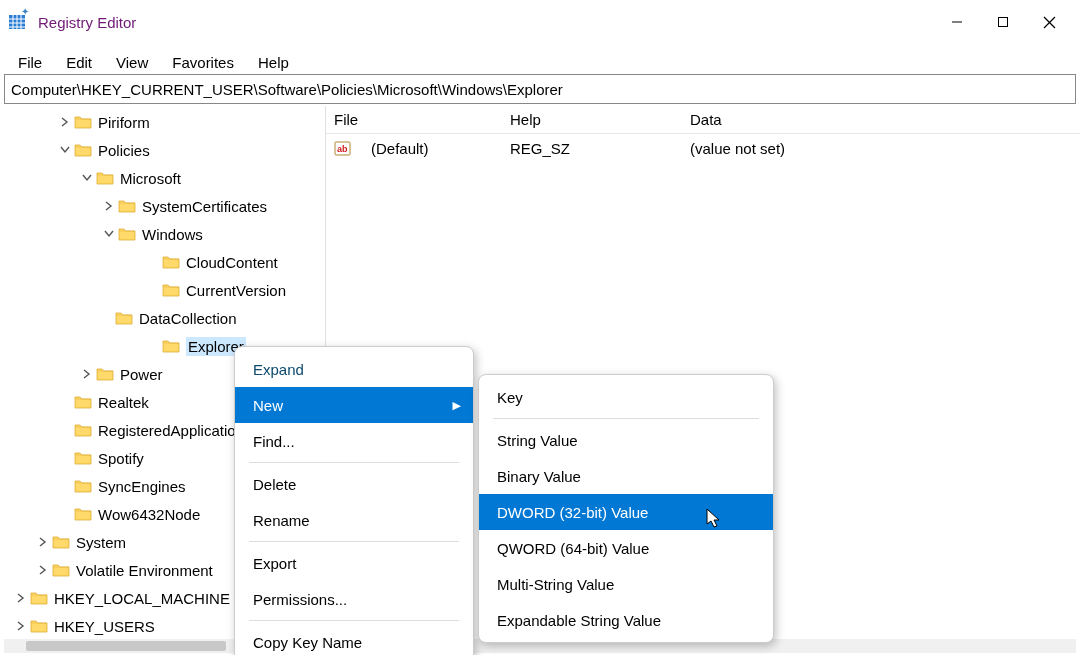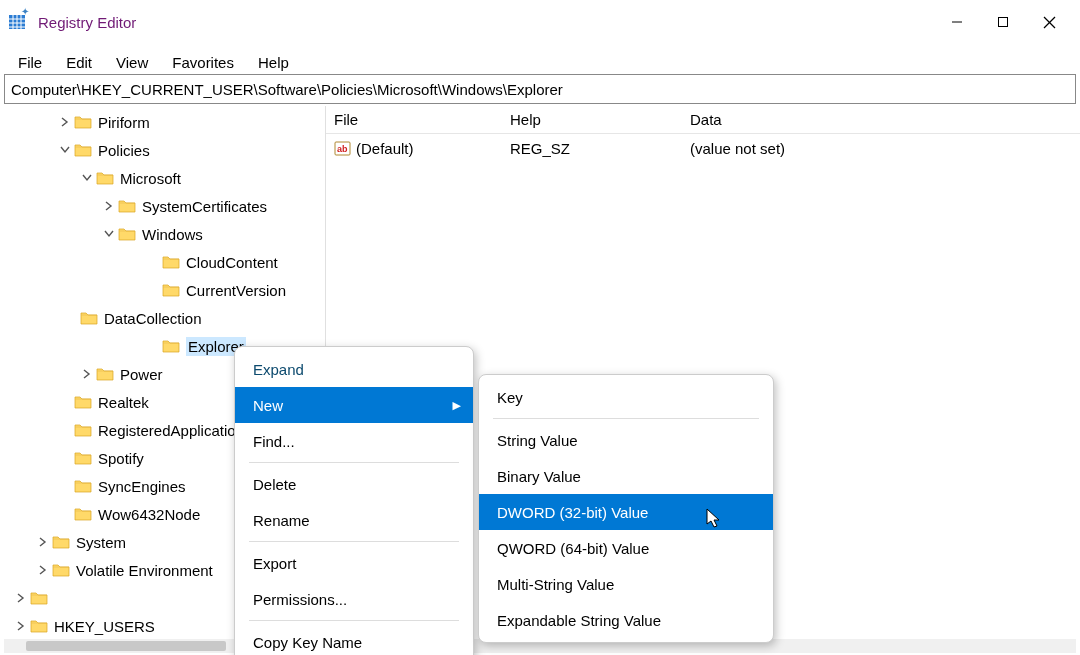--- a/index.html
+++ b/index.html
@@ -35,21 +35,21 @@
     
     .folder-svg { width: 18px; height: 14px; }
 
     
     .list-header { display: flex; height: 28px; align-items: center; border-bottom: 1px solid #e6e6e6; }
     .list-header div { font-size: 15px; padding: 0 8px; }
     .list-header .col-name { width: 176px; }
     .list-header .col-type { width: 180px; }
     .list-header .col-data { flex: 1; }
     .list-row { display: flex; height: 28px; align-items: center; }
-    .list-row div { font-size: 15px; padding: 0 8px; }
+    .list-row div { font-size: 15px; padding: 0 8px; gap: 15px; }
     .list-row .col-name { width: 176px; display: flex; align-items: center; }
     .list-row .col-type { width: 180px; }
     .list-row .col-data { flex: 1; }
     .string-icon { width: 18px; height: 18px; margin-right: 4px; }
 
     
     .context-menu { position: absolute; background: #fff; border: 1px solid #ccc; box-shadow: 2px 3px 10px rgba(0,0,0,0.25); border-radius: 8px; padding: 4px 0; }
     .context-menu .item { height: 36px; display: flex; align-items: center; padding: 0 18px; font-size: 15px; color: #000; position: relative; }
     .context-menu .item.disabled { color: #0c4a6e; }
     .context-menu .item.highlighted { background: #0078d4; color: #fff; }
@@ -191,21 +191,21 @@
           <span class="label">CloudContent</span>
         </div>
         <div class="tree-item" style="padding-left: 146px;">
           <span class="expander"></span>
           <span class="folder-icon"><svg class="folder-svg" viewBox="0 0 18 14">
               <path d="M1 2 L6 2 L8 4 L17 4 L17 13 L1 13 Z" fill="#ffd969" stroke="#d9a420" stroke-width="0.7"></path>
               <path d="M1 4 L17 4" stroke="#e6b94a" stroke-width="0.6"></path>
             </svg></span>
           <span class="label">CurrentVersion</span>
         </div>
-        <div class="tree-item" style="padding-left: 64px;">
+        <div class="tree-item" style="padding-left: 64px; margin-left: 35px;">
           <span class="expander"></span>
           <span class="folder-icon"><svg class="folder-svg" viewBox="0 0 18 14">
               <path d="M1 2 L6 2 L8 4 L17 4 L17 13 L1 13 Z" fill="#ffd969" stroke="#d9a420" stroke-width="0.7"></path>
               <path d="M1 4 L17 4" stroke="#e6b94a" stroke-width="0.6"></path>
             </svg></span>
           <span class="label">DataCollection</span>
         </div>
         <div class="tree-item selected" style="padding-left: 146px;">
           <span class="expander"></span>
           <span class="folder-icon"><svg class="folder-svg" viewBox="0 0 18 14">
@@ -293,20 +293,21 @@
         <div class="tree-item" style="padding-left: 14px;">
           <span class="expander">
             <svg width="10" height="10">
               <path d="M2 1 L7 5 L2 9" fill="none" stroke="#555" stroke-width="1.4"></path>
             </svg>
           </span>
           <span class="folder-icon"><svg class="folder-svg" viewBox="0 0 18 14">
               <path d="M1 2 L6 2 L8 4 L17 4 L17 13 L1 13 Z" fill="#ffd969" stroke="#d9a420" stroke-width="0.7"></path>
               <path d="M1 4 L17 4" stroke="#e6b94a" stroke-width="0.6"></path>
             </svg></span>
+          <span class="label">HKEY_LOCAL_MACHINE</span>
         </div>
         <div class="tree-item" style="padding-left: 14px;">
           <span class="expander">
             <svg width="10" height="10">
               <path d="M2 1 L7 5 L2 9" fill="none" stroke="#555" stroke-width="1.4"></path>
             </svg>
           </span>
           <span class="folder-icon"><svg class="folder-svg" viewBox="0 0 18 14">
               <path d="M1 2 L6 2 L8 4 L17 4 L17 13 L1 13 Z" fill="#ffd969" stroke="#d9a420" stroke-width="0.7"></path>
               <path d="M1 4 L17 4" stroke="#e6b94a" stroke-width="0.6"></path>

